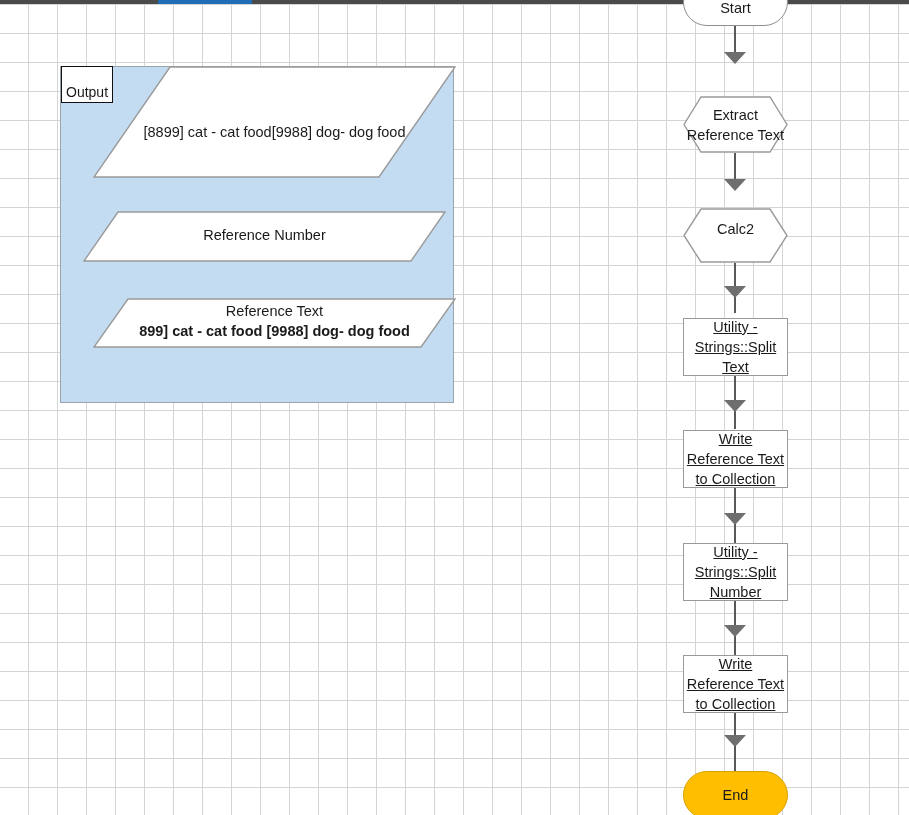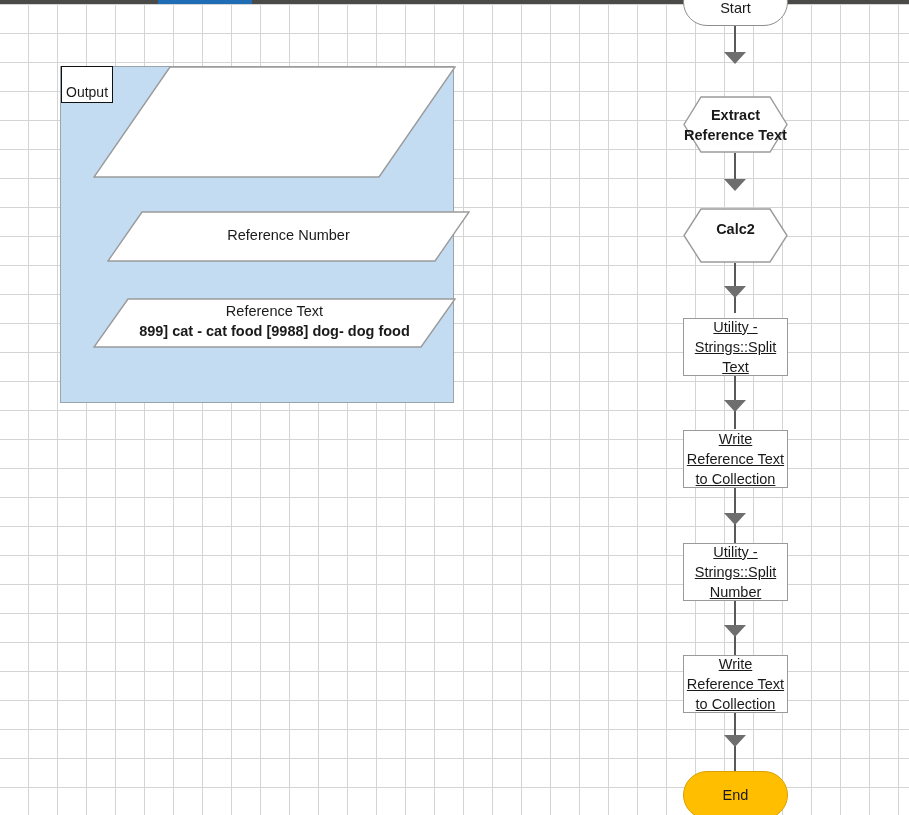--- a/index.html
+++ b/index.html
@@ -88,21 +88,21 @@
     text-align: center;
     font-size: 14.5px;
     line-height: 20px;
     color: #1a1a1a;
     pointer-events: none;
     white-space: nowrap;
   }
 
   #para-reference-output { left: 93px; top: 66px; width: 363px; height: 112px; }
   #para-reference-output .para-text { top: 36px; }
-  #para-reference-number { left: 107px; top: 211px; width: 363px; height: 51px; }
+  #para-reference-number { left: 83px; top: 211px; width: 363px; height: 51px; }
   #para-reference-number .para-text { top: 14px; }
   #para-reference-text   { left: 93px; top: 298px; width: 363px; height: 50px; }
   #para-reference-text .para-text { top: 3px; }
 
   
   .node {
     position: absolute;
     z-index: 3;
     box-sizing: border-box;
     display: flex;
@@ -137,21 +137,20 @@
     left: 0; top: 0;
     width: 100%; height: 100%;
     display: flex;
     align-items: center;
     justify-content: center;
     text-align: center;
     font-size: 14.5px;
     line-height: 20px;
     color: #1a1a1a;
     pointer-events: none;
-    font-weight: bold;
   }
 
   
   .connector {
     position: absolute;
     z-index: 2;
     left: 734px;
     width: 2px;
     background: #595959;
   }
@@ -172,20 +171,21 @@
   <div id="top-border"></div>
   <div id="tab-indicator"></div>
 
   <div id="output-panel"></div>
   <div id="output-label">Output</div>
 
   <div class="para-wrap" id="para-reference-output">
     <svg width="363" height="112" viewBox="0 0 363 112">
       <polygon points="77,1 362,1 286,111 1,111" fill="#ffffff" stroke="#9a9a9a" stroke-width="1.4"></polygon>
     </svg>
+    <div class="para-text" style="top:56px;">[8899] cat - cat food[9988] dog- dog food</div>
   </div>
 
   <div class="para-wrap" id="para-reference-number">
     <svg width="363" height="51" viewBox="0 0 363 51">
       <polygon points="35,1 362,1 328,50 1,50" fill="#ffffff" stroke="#9a9a9a" stroke-width="1.4"></polygon>
     </svg>
     <div class="para-text">Reference Number</div>
   </div>
 
   <div class="para-wrap" id="para-reference-text">

